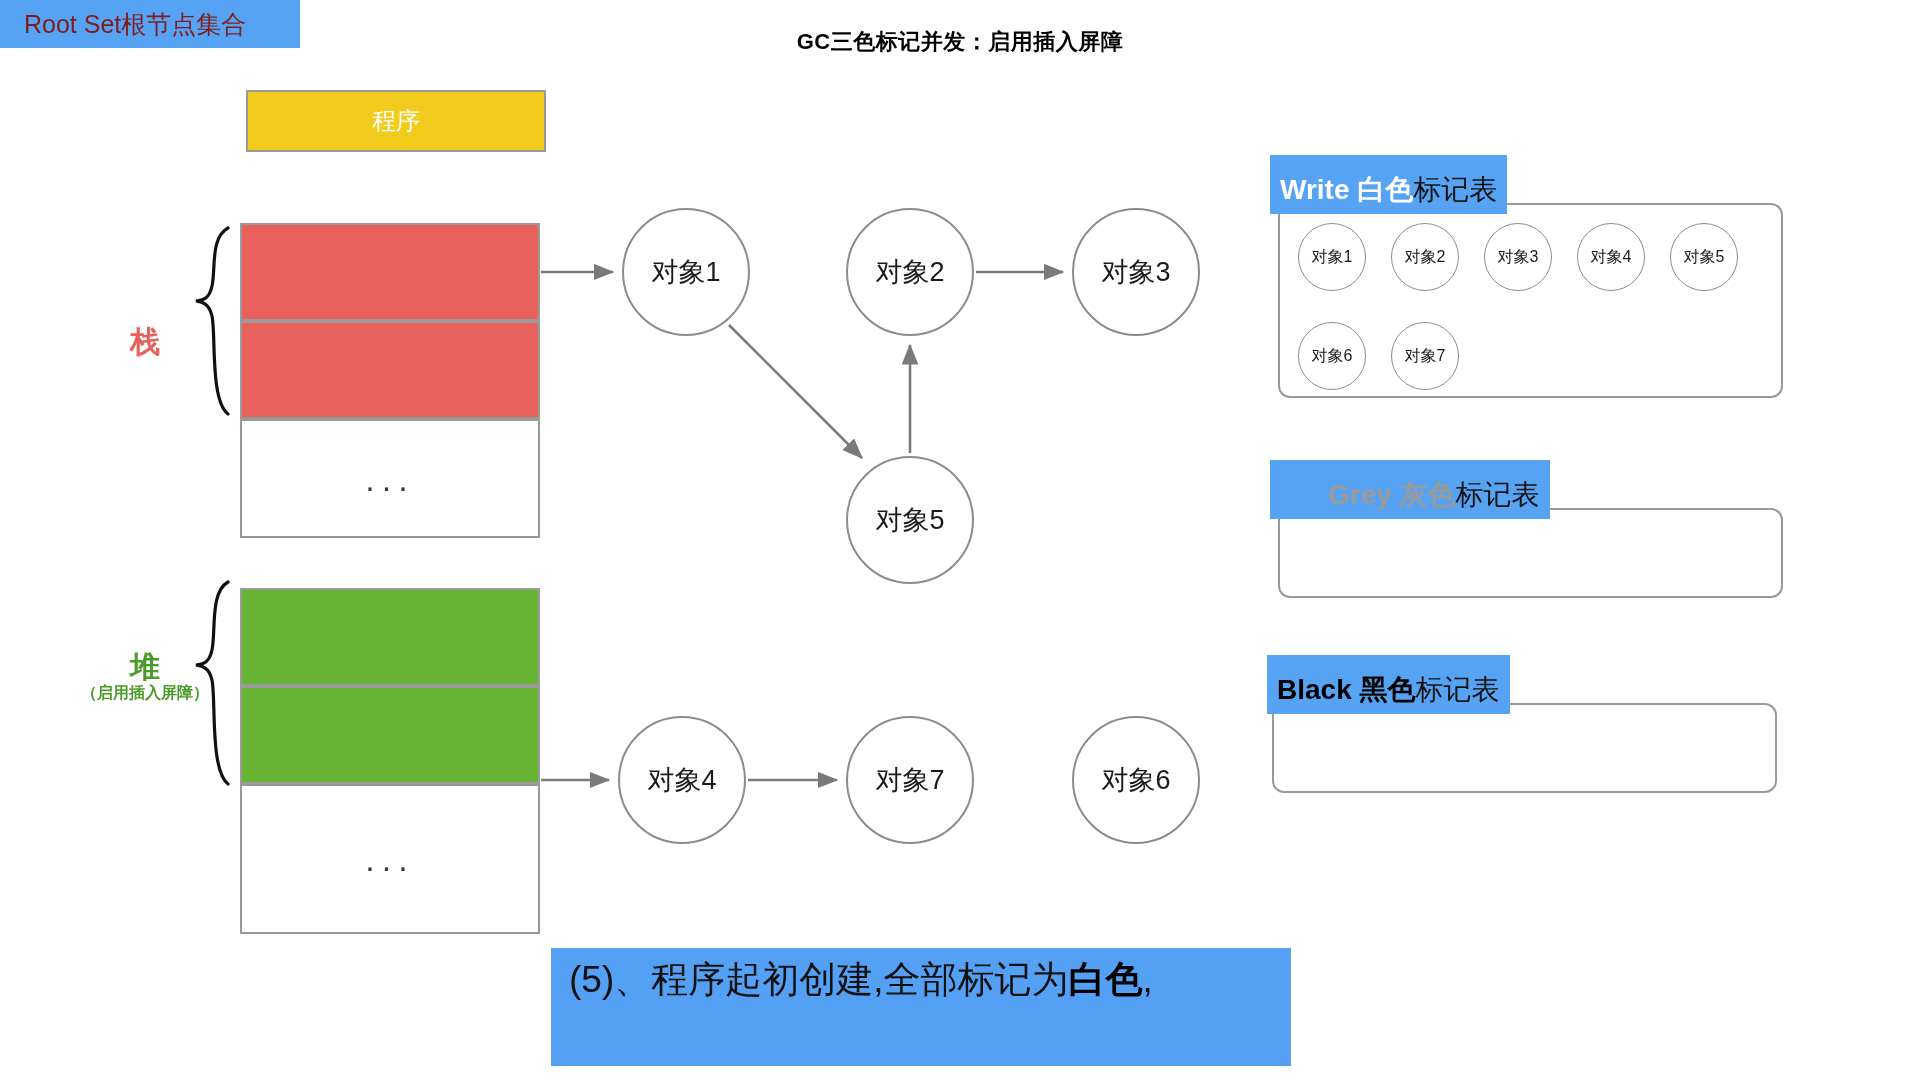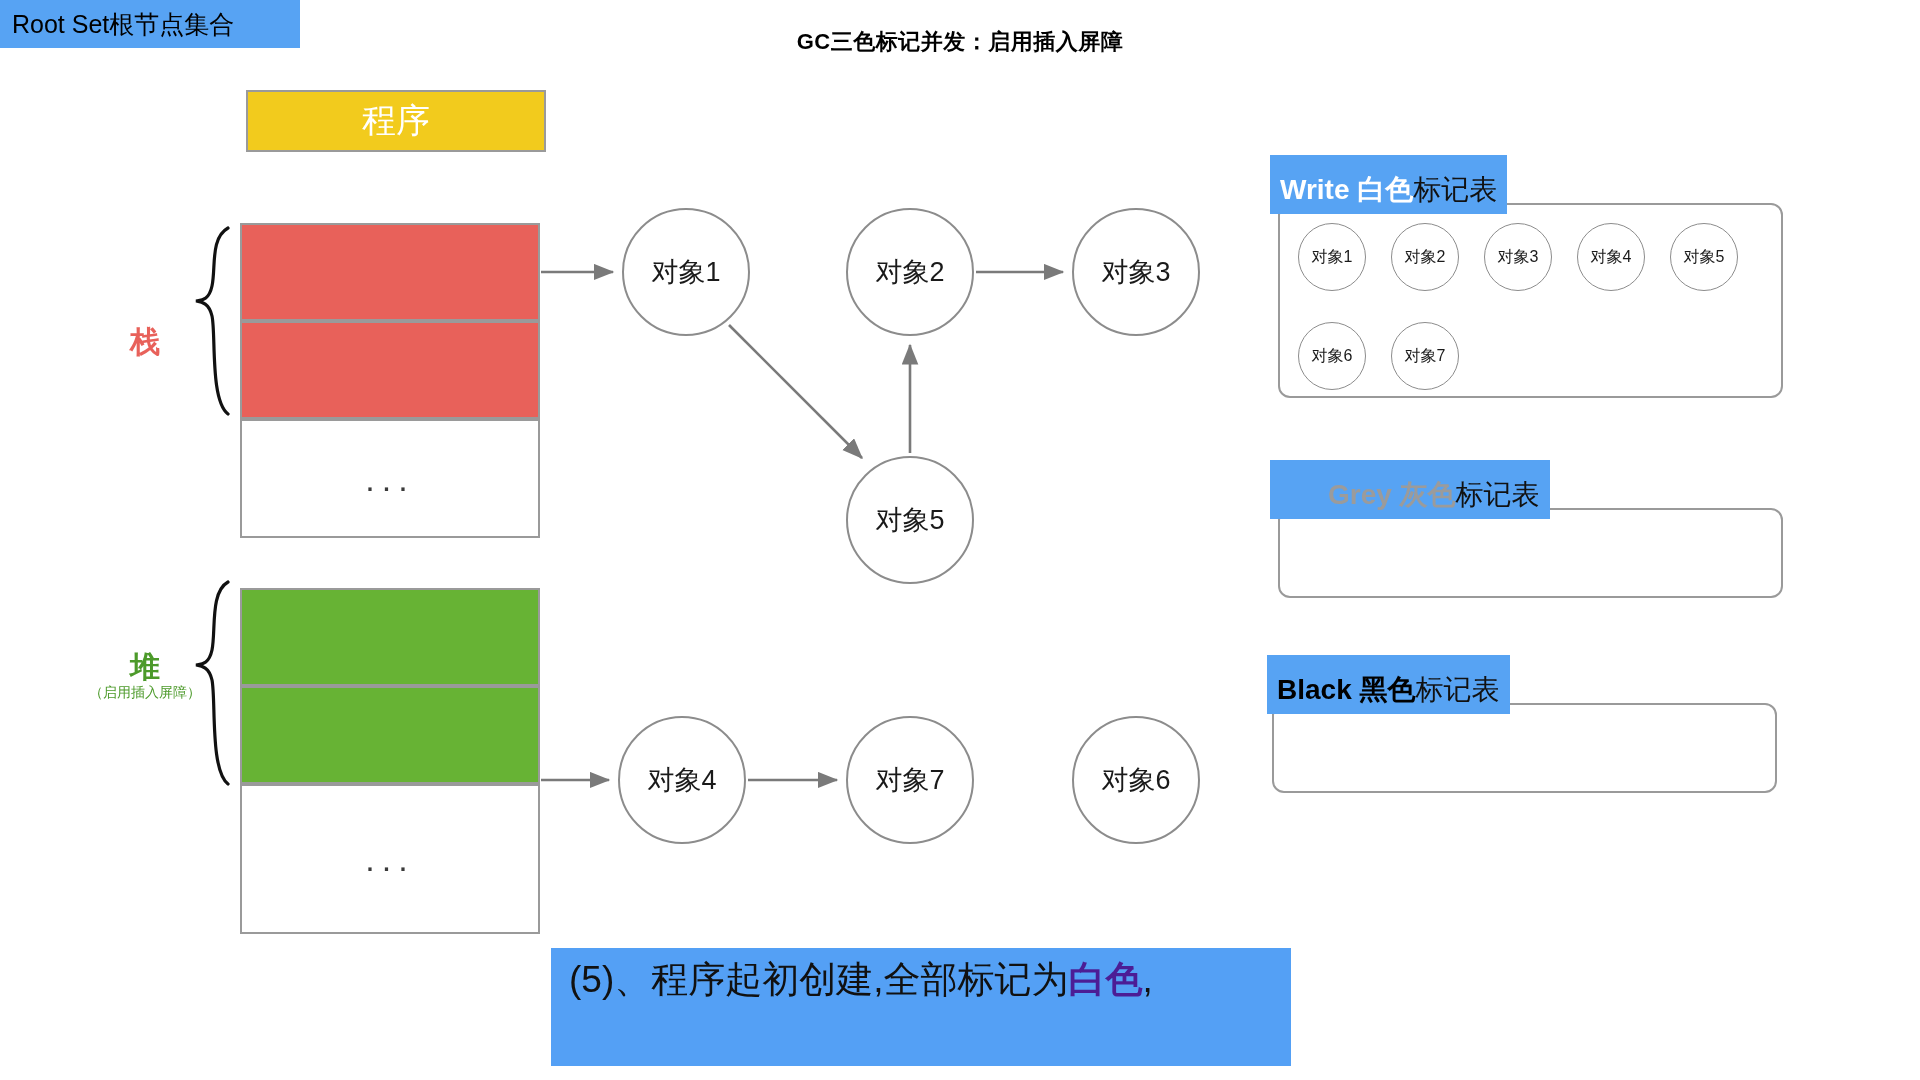--- a/index.html
+++ b/index.html
@@ -15,38 +15,38 @@
   .title {
     position: absolute; left: 0; top: 27px; width: 1920px;
     text-align: center; font-size: 22px; font-weight: bold; color: #000;
     letter-spacing: 0.5px;
   }
 
   
   .mem-block { position: absolute; border: 2px solid #9a9a9a; }
   .mem-program {
     left: 246px; top: 90px; width: 300px; height: 62px;
-    background: #F2CB1D; color: #ffffff; font-size: 34px;
+    background: #F2CB1D; color: #ffffff; font-size: 24px;
     display: flex; align-items: center; justify-content: center;
   }
   .mem-rootset {
     left: 240px; top: 175px; width: 300px; height: 48px;
-    background: #57A3F3; color: #000000; font-size: 25px;
-    display: flex; align-items: center; padding-left: 12px; border: none;
+    background: #57A3F3; color: #7f1d1d; font-size: 25px;
+    display: flex; align-items: center; padding-left: 24px; border: none;
   }
   .mem-cell { position: absolute; border: 2px solid #9a9a9a; }
   .c-red   { background: #E8615A; }
   .c-green { background: #67B334; }
   .c-white { background: #ffffff; display: flex; align-items: center; justify-content: center; }
   .dots { font-size: 34px; letter-spacing: 7px; color: #3a3a3a; line-height: 1; }
 
   
   .brace-label { position: absolute; text-align: center; }
   .brace-label .main { font-size: 30px; font-weight: bold; line-height: 1.1; }
-  .brace-label .sub  { font-size: 14px; font-weight: normal; line-height: 1.3; }
+  .brace-label .sub  { font-size: 16px; font-weight: bold; line-height: 1.3; }
   .lbl-stack .main { color: #E8615A; }
   .lbl-heap  .main, .lbl-heap .sub { color: #4C9A2A; }
 
   
   .node {
     position: absolute; border: 2px solid #8c8c8c; border-radius: 50%;
     background: #ffffff; display: flex; align-items: center; justify-content: center;
     font-size: 27px; color: #1a1a1a;
   }
 
@@ -67,21 +67,21 @@
     display: flex; align-items: center; justify-content: center;
     font-size: 16px; color: #1a1a1a;
   }
 
   
   .caption {
     position: absolute; left: 551px; top: 948px; width: 740px; min-height: 118px;
     background: #54A0F5; color: #111111; font-size: 37px; line-height: 1.32;
     text-align: center; padding: 8px 14px 10px 14px;
   }
-  .caption .hl { color: #4c1d95; font-weight: bold; }
+  .caption .hl { color: #000000; font-weight: bold; }
   .caption .l1 { text-align: left; padding-left: 4px; }
   .caption .l2 { text-align: center; }
 
   svg.overlay { position: absolute; left: 0; top: 0; width: 1920px; height: 1080px; pointer-events: none; }
 </style>
 </head>
 <body>
 
 <div id="stage">
 

